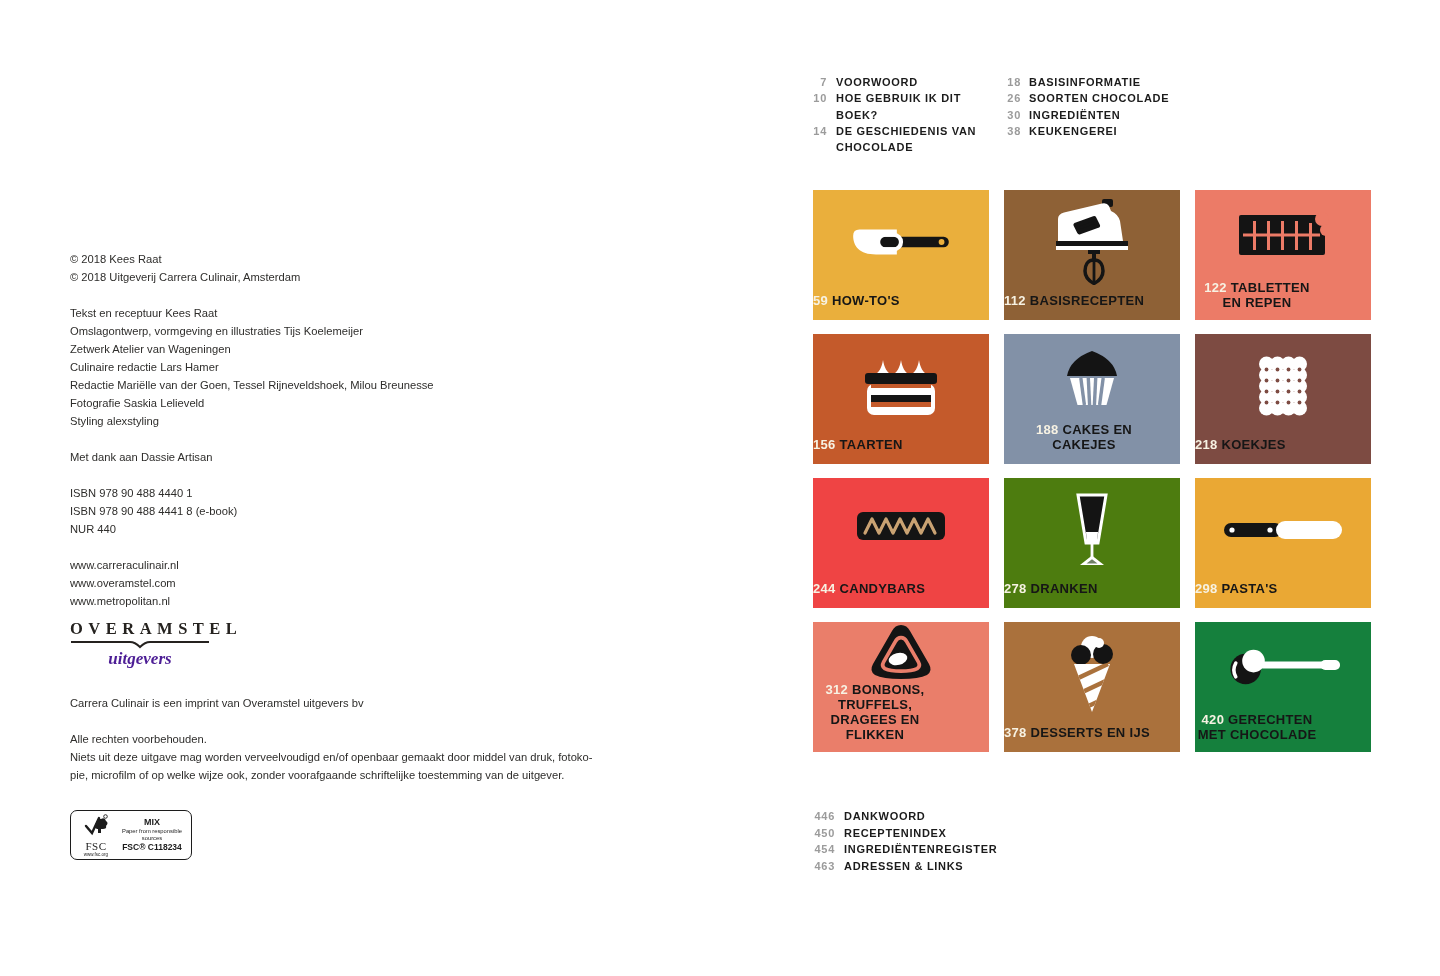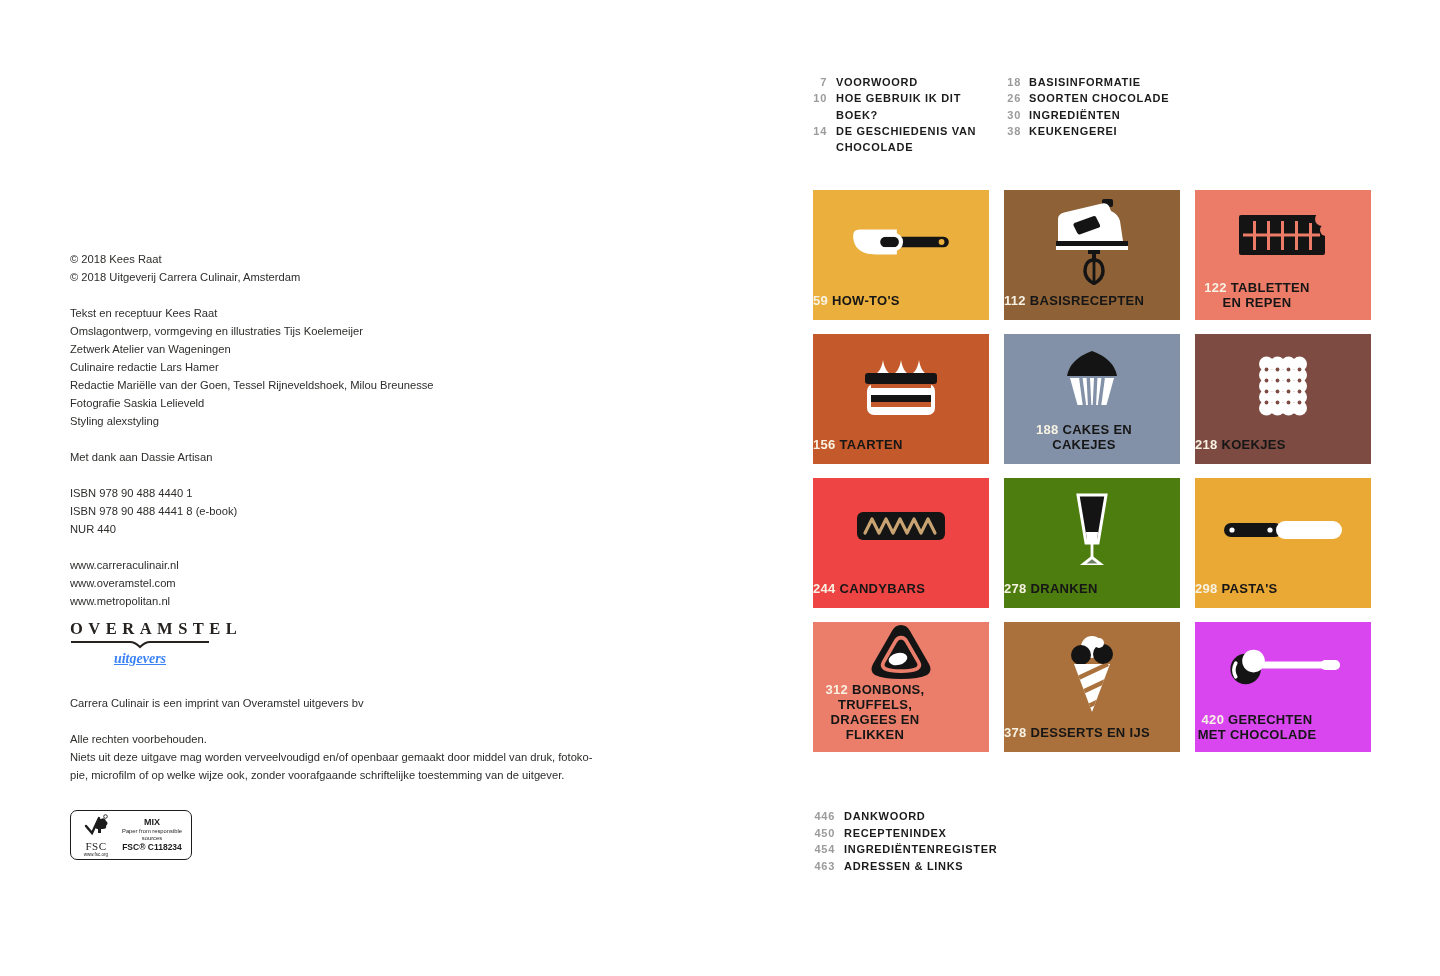--- a/index.html
+++ b/index.html
@@ -11,21 +11,21 @@
             font-size:11.2px;line-height:18px;color:#2e2d2b;font-weight:400;}
   #colophon p{margin:0;}
   .block{margin-bottom:18px;}
   .block-tight{margin-bottom:0;}
 
   #pub-logo{margin-top:10px;margin-bottom:26px;width:140px;text-align:center;}
   #pub-logo .logo-word{font-family:"Liberation Serif","DejaVu Serif",serif;
       font-weight:700;font-size:16.5px;letter-spacing:5.5px;color:#25221f;white-space:nowrap;}
   #pub-logo svg{display:block;margin:1px 0 1px 0;}
   #pub-logo .logo-sub{font-family:"Liberation Serif","DejaVu Serif",serif;
-      font-style:italic;font-weight:700;font-size:14px;color:#3b82f6;text-decoration:underline;}
+      font-style:italic;font-weight:700;font-size:17px;color:#4c1d95;}
 
   #fsc{margin-top:26px;width:122px;height:50px;border:1.6px solid #1c1c1c;border-radius:7px;
        display:flex;align-items:center;padding:2px 4px;box-sizing:border-box;color:#1c1c1c;}
   #fsc .fsc-left{width:42px;text-align:center;}
   #fsc .fsc-left .fsc-word{font-family:"Liberation Serif","DejaVu Serif",serif;
        font-weight:400;font-size:11px;line-height:11px;letter-spacing:.5px;}
   #fsc .fsc-left .fsc-url{font-size:4.5px;line-height:5px;}
   #fsc .fsc-right{flex:1;text-align:center;}
   #fsc .fsc-mix{font-weight:700;font-size:9px;line-height:9px;}
   #fsc .fsc-tag{font-size:5.8px;line-height:6.5px;margin-top:1px;}
@@ -350,21 +350,21 @@
         <g clip-path="url(#coneclip)" stroke="#aa713c" stroke-width="4.5">
           <path d="M0,48 L38,30"></path>
               <path d="M4,62 L42,44"></path>
               <path d="M10,76 L44,60"></path>
         </g>
       </svg>
         </div>
       <div class="tile-text"><span class="tile-num">378</span> <span>DESSERTS EN IJS</span></div>
     </div>
 
-    <div class="tile" style="background: #d946ef;">
+    <div class="tile" style="background: #15803d;">
       <div class="icon-wrap">
           <svg width="118" height="40" viewBox="0 0 120 40">
         <circle cx="22" cy="22" r="15.5" fill="#141414"></circle>
         <circle cx="30" cy="14" r="11.5" fill="#ffffff"></circle>
         <rect x="36" y="14.5" width="72" height="7" rx="3.5" fill="#ffffff"></rect>
         <rect x="98" y="13" width="20" height="10" rx="5" fill="#ffffff"></rect>
         <path d="M12,16 Q8,23 12,30" fill="none" stroke="#ffffff" stroke-width="3.6" stroke-linecap="round"></path>
       </svg>
         </div>
       <div class="tile-text narrow"><span class="tile-num">420</span> <span>GERECHTEN MET CHOCOLADE</span></div>

